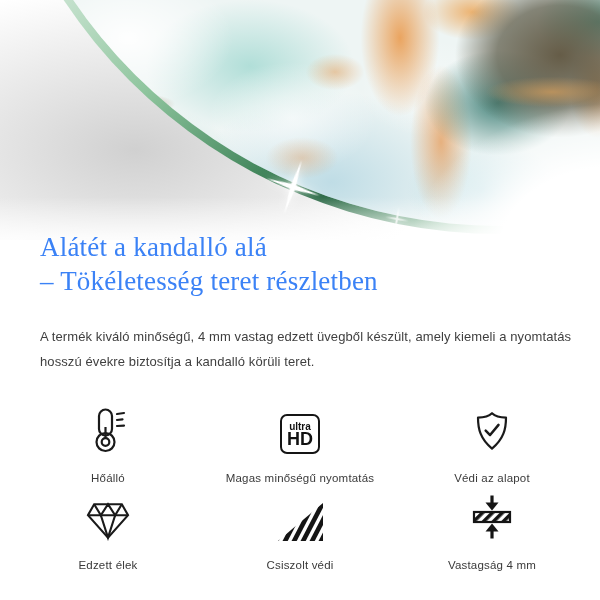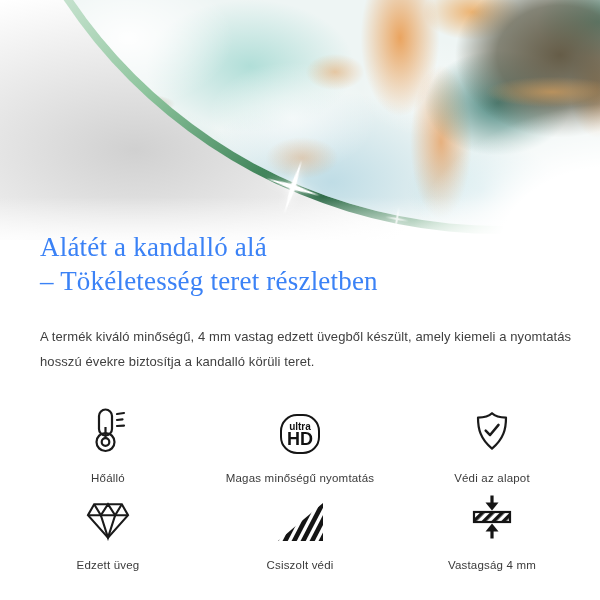--- a/index.html
+++ b/index.html
@@ -59,21 +59,21 @@
   .desc{position:absolute;left:40px;top:312px;width:545px;
     font-size:13px;line-height:25px;color:#3f3f3f;letter-spacing:0.1px;margin-top:12px;}
   .desc div{white-space:nowrap;}
 
   
   .features{position:absolute;left:13px;right:13px;top:402px;
     display:grid;grid-template-columns:190px 190px 190px;justify-content:space-between;row-gap:5px;}
   .feat{display:flex;flex-direction:column;align-items:center;}
   .feat .ic{height:52px;display:flex;align-items:flex-end;justify-content:center;}
   .feat .lbl{margin-top:18px;font-size:11.5px;color:#3a3a3a;white-space:nowrap;letter-spacing:0.2px;}
-  .uhd{width:36px;height:36px;border:2.5px solid #151515;border-radius:17px;
+  .uhd{width:36px;height:36px;border:2.5px solid #151515;border-radius:7px;
     display:flex;flex-direction:column;align-items:center;justify-content:center;color:#111;}
   .uhd .t{font-size:10px;font-weight:700;line-height:10px;}
   .uhd .b{font-size:18px;font-weight:700;line-height:15px;}
   svg{display:block;}
 </style>
 </head>
 <body>
 
 <div class="page">
 
@@ -140,21 +140,21 @@
 
     <div class="feat">
       <div class="ic">
         <svg width="48" height="42" viewBox="0 0 48 44" fill="none" stroke="#1a1a1a" stroke-width="2.2" stroke-linejoin="miter">
           <path d="M9.5 5.5 H38.5 L45 17 L24 40.5 L3 17 Z"></path>
           <line x1="3" y1="17" x2="45" y2="17"></line>
           <path d="M9.5 5.5 L16.5 17 L24 5.5 L31.5 17 L38.5 5.5"></path>
           <path d="M16.5 17 L24 40.5 L31.5 17"></path>
         </svg>
       </div>
-      <div class="lbl">Edzett üveg</div>
+      <div class="lbl">Edzett élek</div>
     </div>
 
     <div class="feat">
       <div class="ic">
         <svg width="46" height="38" viewBox="0 0 46 38">
           <defs>
               <clipPath id="tri">
                 <polygon points="1,38 46,0 46,38"></polygon>
               </clipPath>
             </defs>

